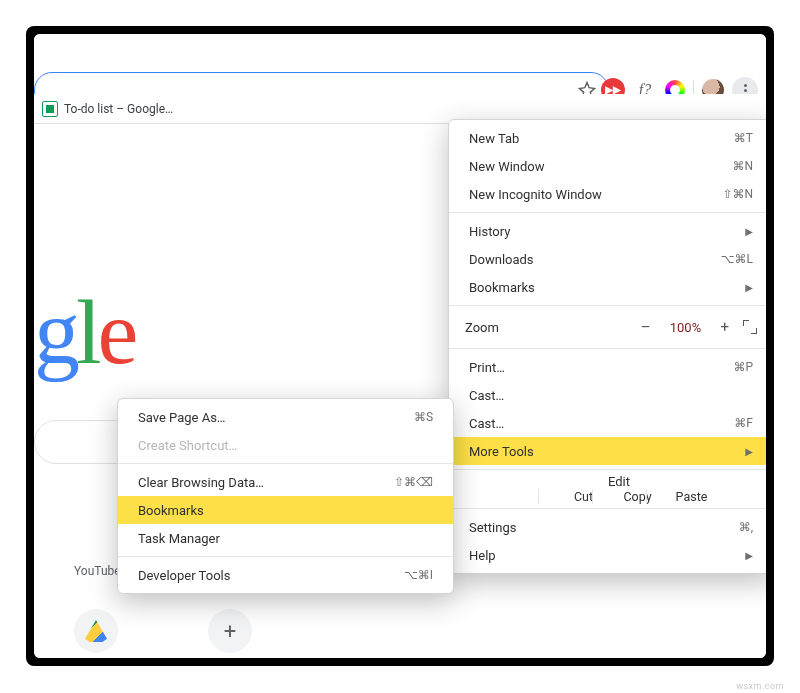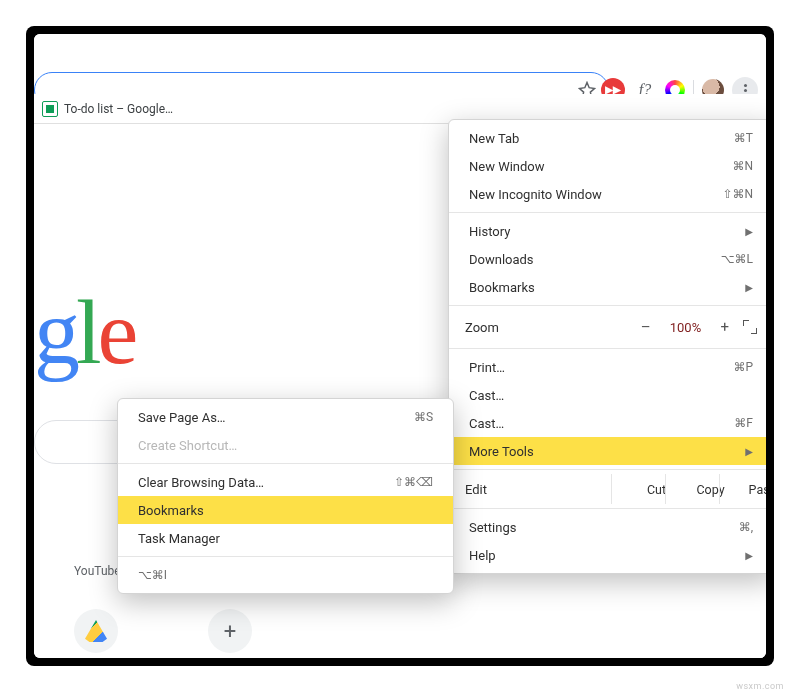--- a/index.html
+++ b/index.html
@@ -217,20 +217,21 @@
   }
   .fullscreen-icon::before { top:0; left:0; border-right:none; border-bottom:none; }
   .fullscreen-icon::after  { bottom:0; right:0; border-left:none; border-top:none; }
 
   .edit-row {
     height: 30px;
     display: flex;
     align-items: center;
     padding: 0 0 0 16px;
     font-size: 13px;
+    flex-direction: column;
   }
   .edit-row .label { flex:1; }
   .edit-btns { display:flex; height: 30px;}
   .edit-btn {
     width: 54px;
     border-left:1px solid #e5e5e5;
     display:flex; align-items:center; justify-content:center;
     font-size: 12.5px;
     color:#303030;
     padding-left:36px;
@@ -396,20 +397,21 @@
         <span class="shortcut-text">⇧⌘⌫</span>
       </div>
       <div class="menu-row highlight">
         <span class="label">Bookmarks</span>
       </div>
       <div class="menu-row">
         <span class="label">Task Manager</span>
       </div>
       <div class="menu-sep"></div>
       <div class="menu-row">
+        <span class="label">Developer Tools</span>
         <span class="shortcut-text">⌥⌘I</span>
       </div>
     </div>
 
   </div>
 </div>
 
 <span class="watermark">wsxm.com</span>
 
 </body></html>

